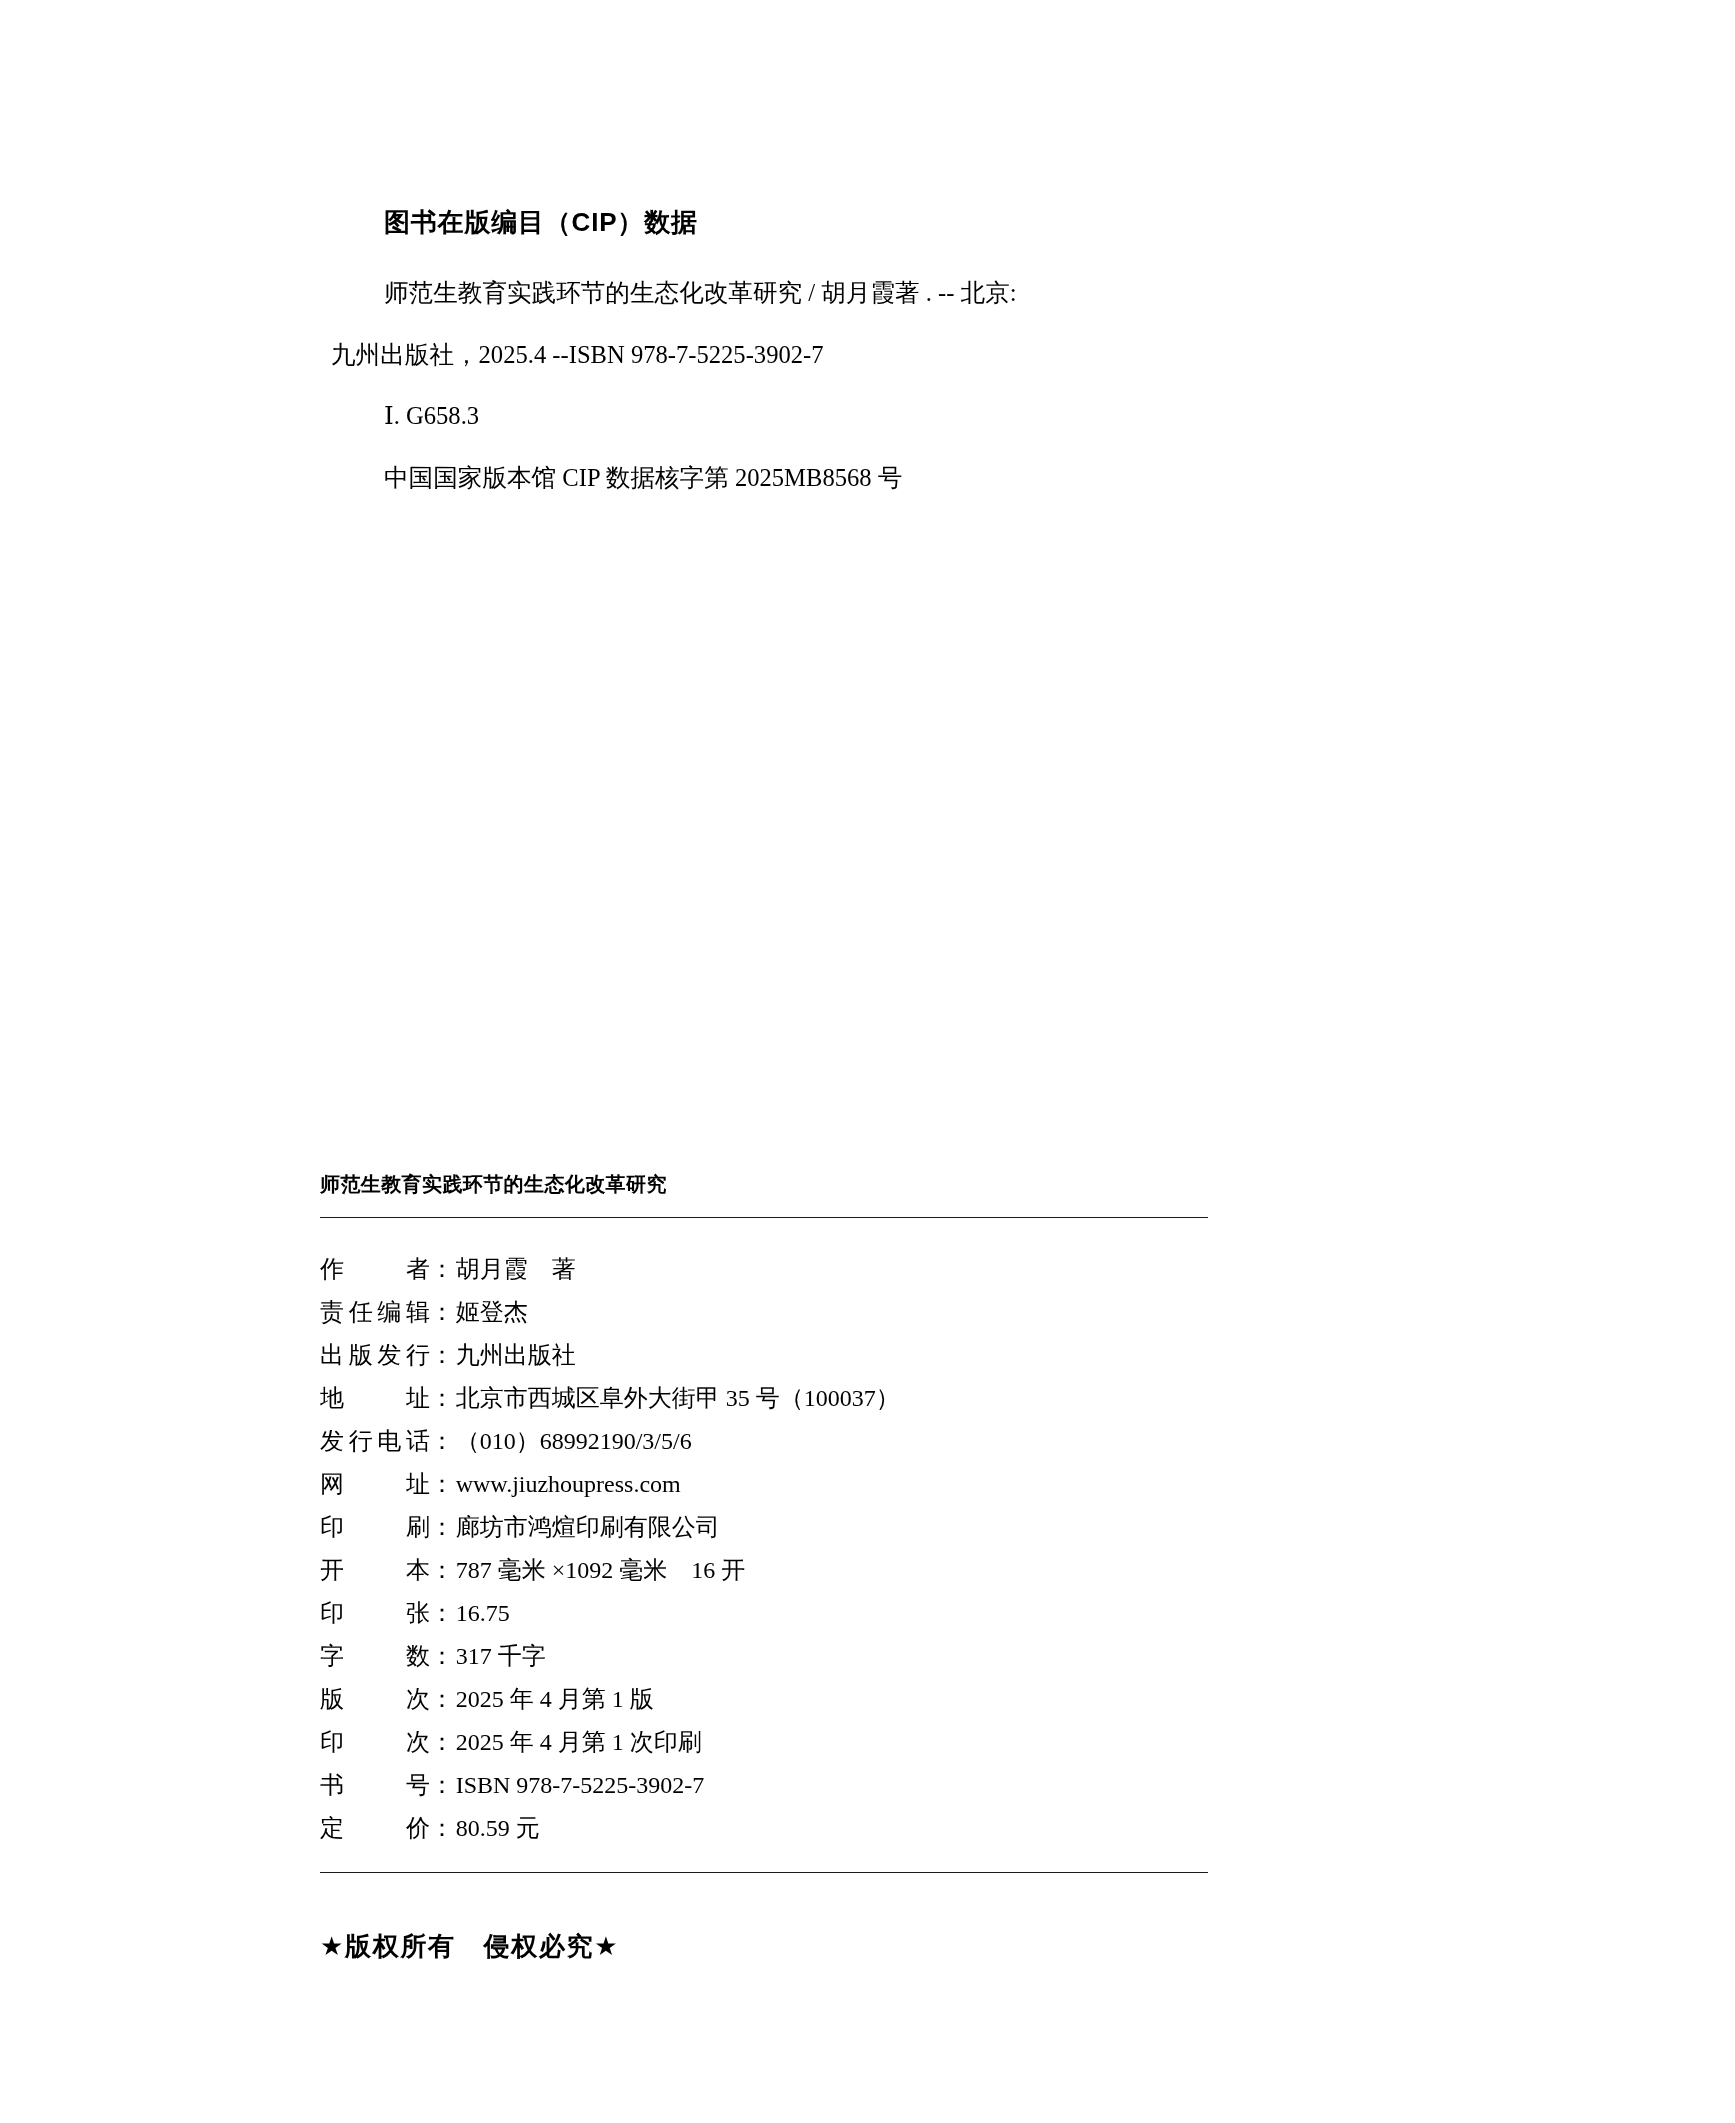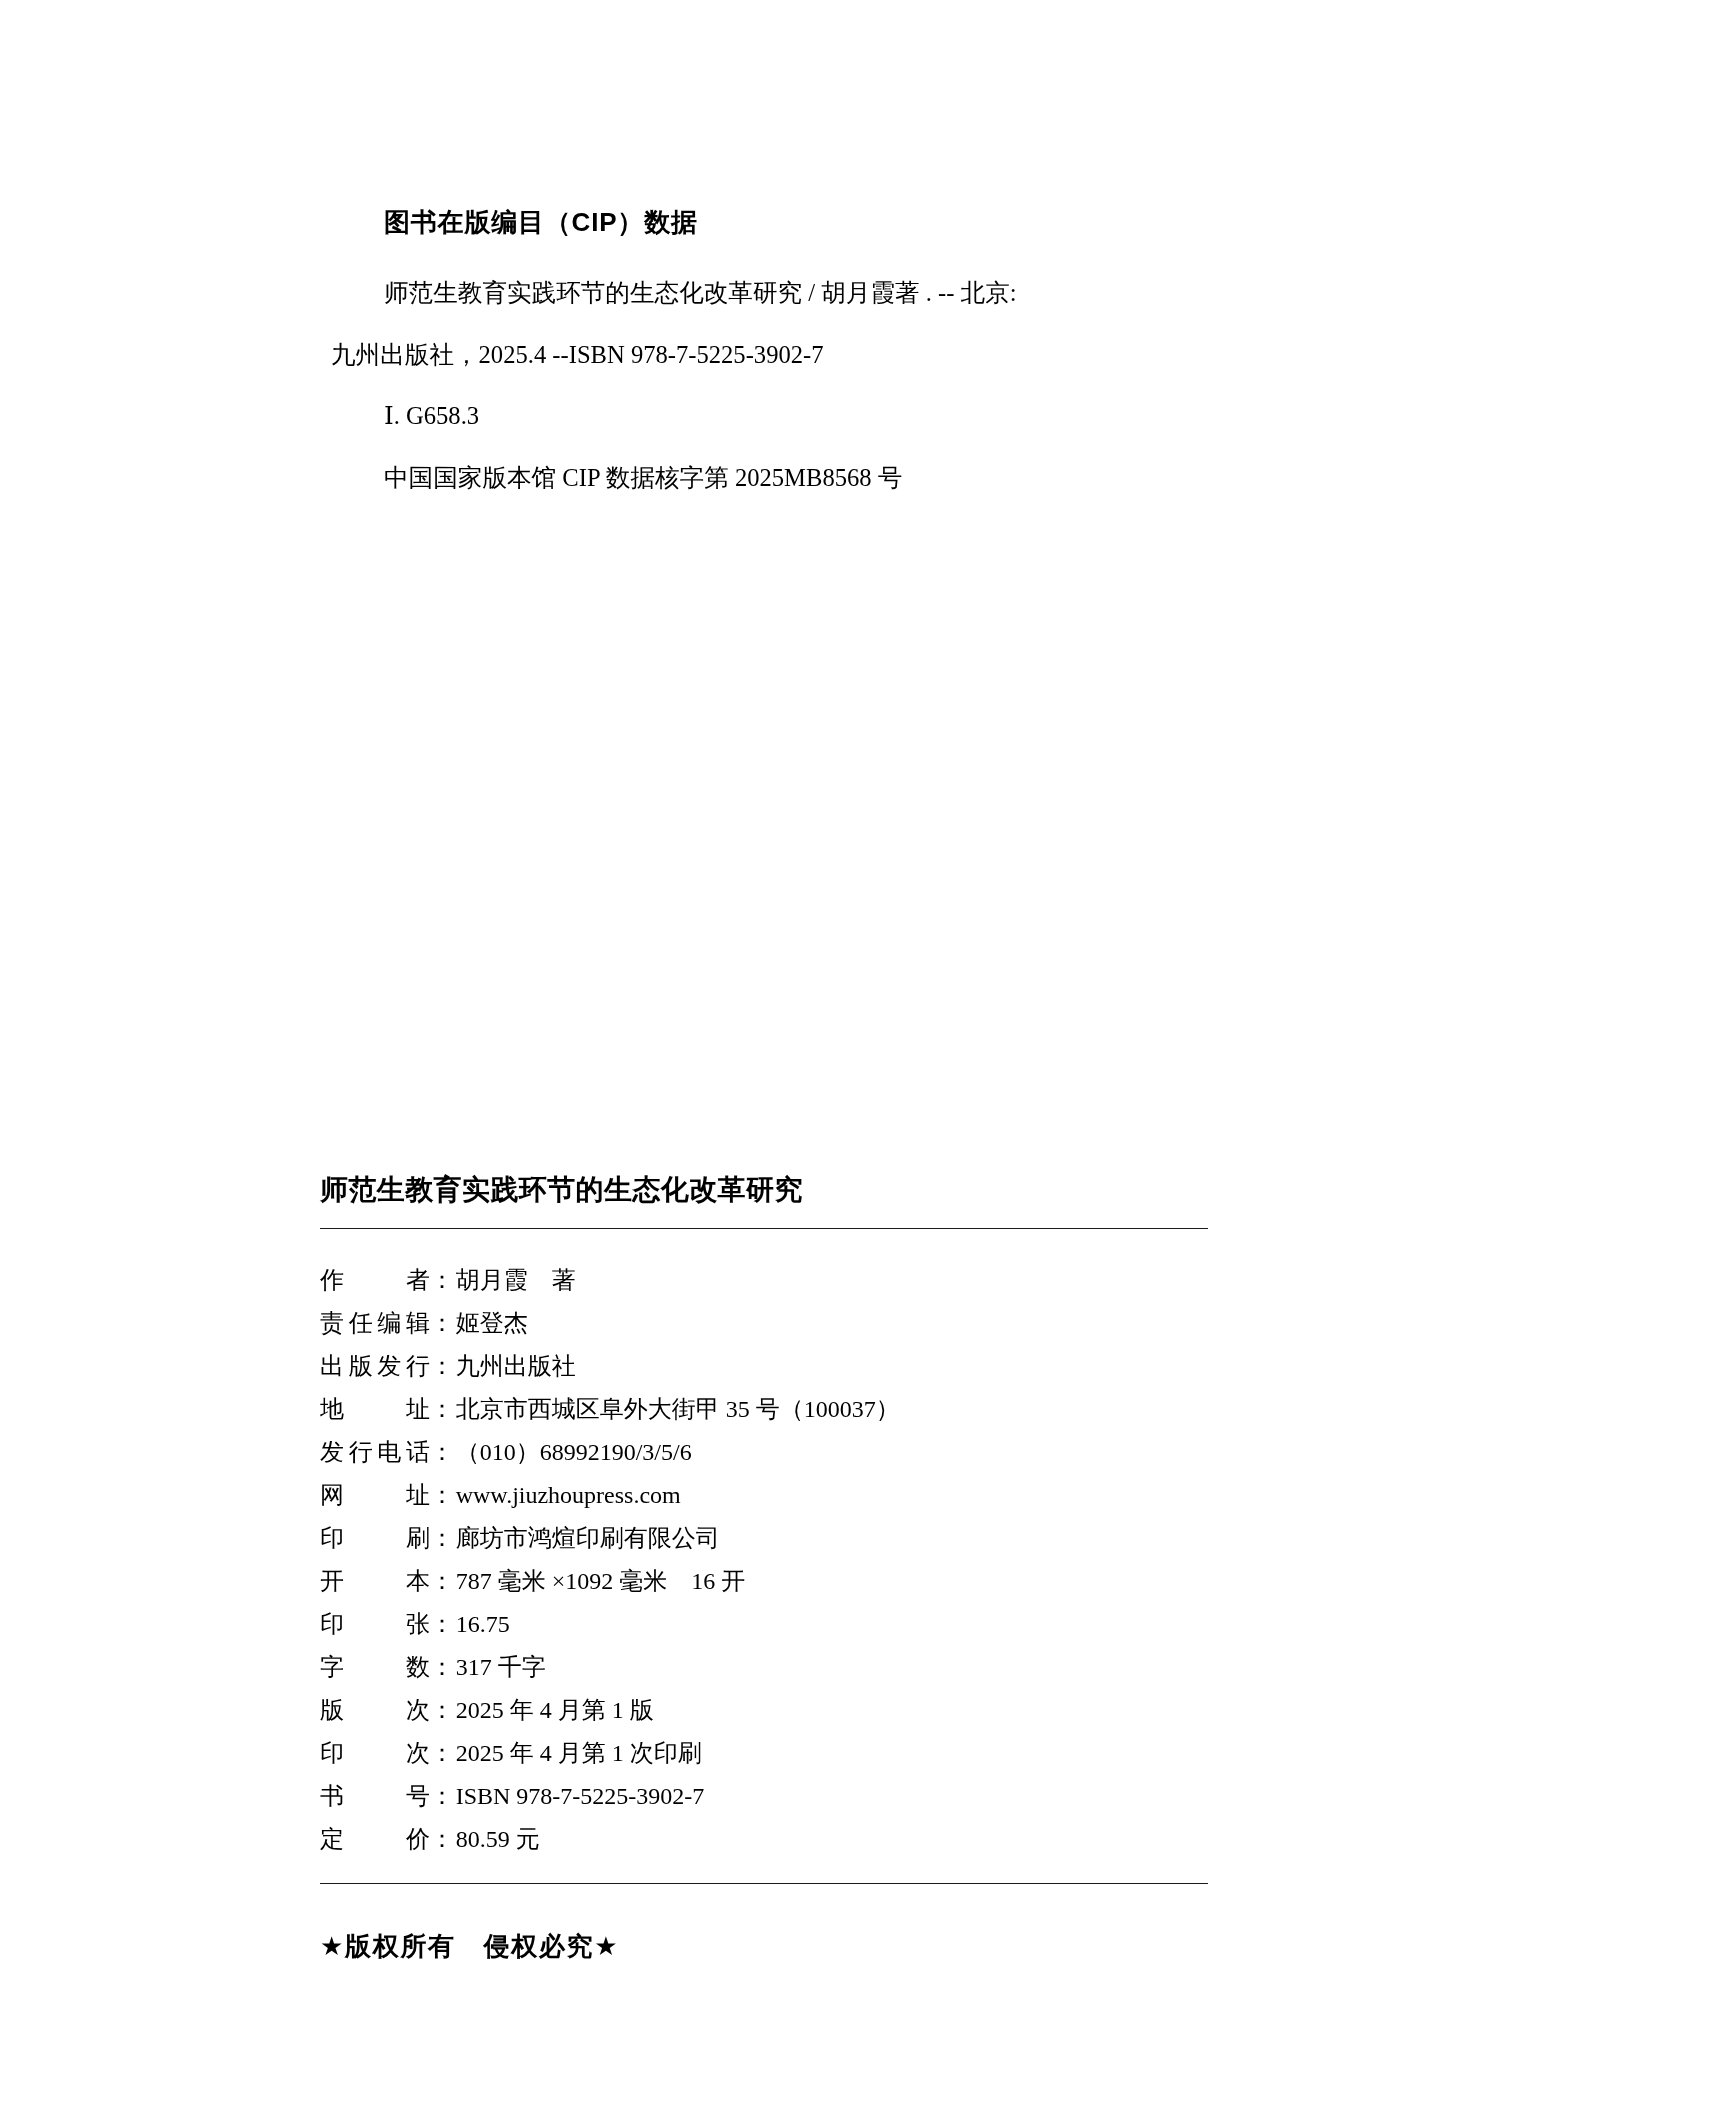--- a/index.html
+++ b/index.html
@@ -57,21 +57,21 @@
   
   .colophon {
     position: absolute;
     left: 320px;
     top: 1171px;
     width: 890px;
   }
   .colophon-title {
     font-family: "Liberation Sans", "DejaVu Sans", sans-serif;
     font-weight: bold;
-    font-size: 28px;
+    font-size: 20px;
     letter-spacing: 0.4px;
     margin: 0;
     white-space: nowrap;
   }
   .rule {
     border: 0;
     border-top: 1.7px solid #1a1a1a;
     margin: 18.6px 0 0 0;
     width: 888px;
   }

